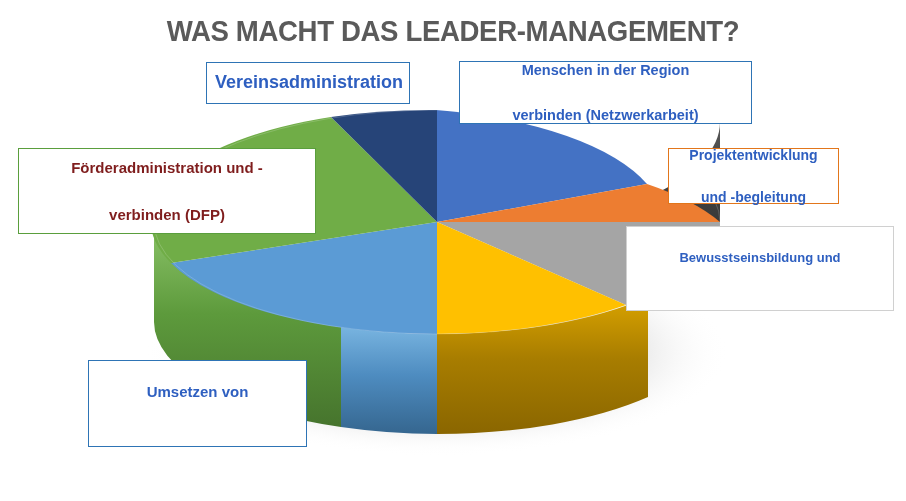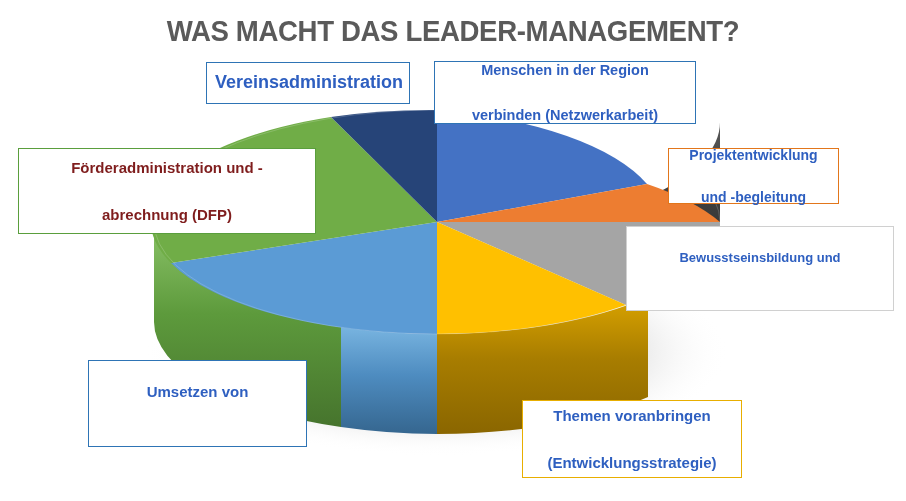--- a/index.html
+++ b/index.html
@@ -49,21 +49,21 @@
   }
   .callout span{display:block;width:100%;}
   .b-blue{border-color:#2E74B5;}
   .b-green{border-color:#5A9E3D;}
   .b-orange{border-color:#E2761B;}
   .b-gold{border-color:#E8AE00;}
   .b-grey{border-color:#D0D0D0;}
 
   
   #c-verein       {left:206px; top:62px;  width:204px; height:42px;}
-  #c-menschen     {left:434px; top:61px;  width:262px; height:63px;}
+  #c-menschen     {left:459px; top:61px;  width:293px; height:63px;}
   #c-projekt      {left:668px; top:148px; width:171px; height:56px;}
   #c-bewusst      {left:626px; top:226px; width:268px; height:85px;}
   #c-foerder      {left:18px;  top:148px; width:298px; height:86px;}
   #c-umsetzen     {left:88px;  top:360px; width:219px; height:87px;}
   #c-themen       {left:522px; top:400px; width:220px; height:78px;}
 
   #c-bewusst{font-size:13px;}
   #c-foerder{font-size:15px;}
   #c-umsetzen{font-size:15px;}
   #c-themen{font-size:15px;}
@@ -166,30 +166,24 @@
 
   <div class="callout b-grey" id="c-bewusst" style="border-color: rgb(208, 208, 208); color: rgb(46, 95, 192);">
     <span>
       <span>Bewusstseinsbildung und</span><br>
     </span>
   </div>
 
   <div class="callout b-green" id="c-foerder" style="border-color: rgb(90, 158, 61); color: #7f1d1d;">
     <span>
       <span>Förderadministration und -</span><br>
-      <span>abrechnung (DFP)</span>
+      <span>verbinden (DFP)</span>
     </span>
   </div>
 
   <div class="callout b-blue" id="c-umsetzen" style="border-color: rgb(46, 116, 181); color: rgb(46, 95, 192);">
     <span>
       <span>Umsetzen von</span><br>
     </span>
   </div>
 
-  <div class="callout b-gold" id="c-themen" style="border-color: rgb(232, 174, 0); color: rgb(46, 95, 192);">
-    <span>
-      <span>Themen voranbringen</span><br>
-      <span>(Entwicklungsstrategie)</span>
-    </span>
-  </div>
 
 </div>
 
 </body></html>

